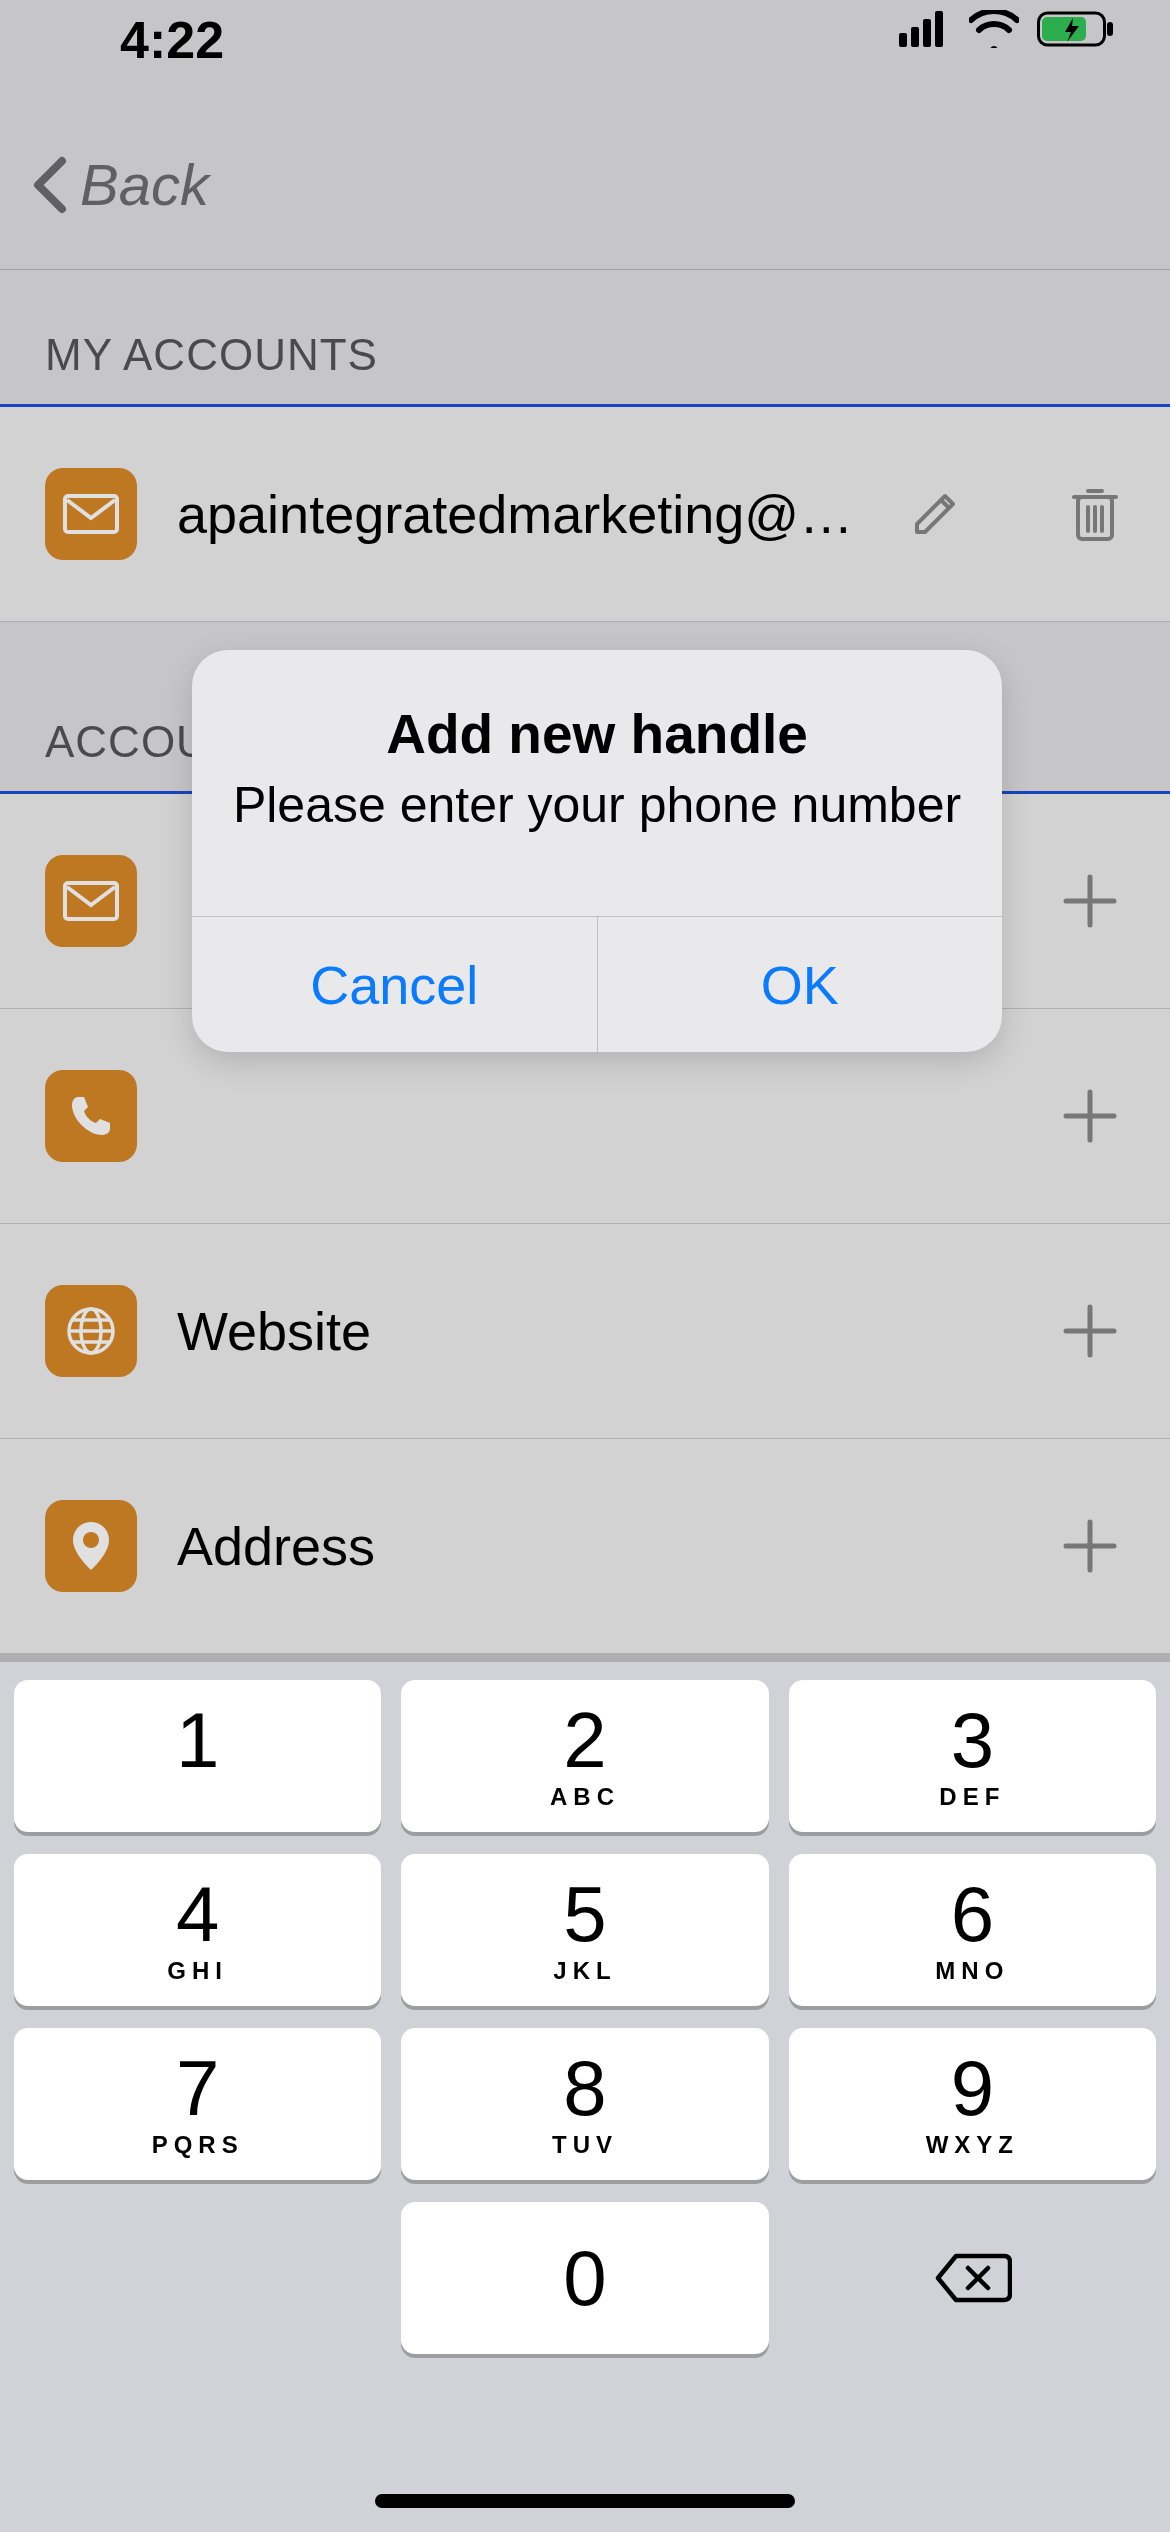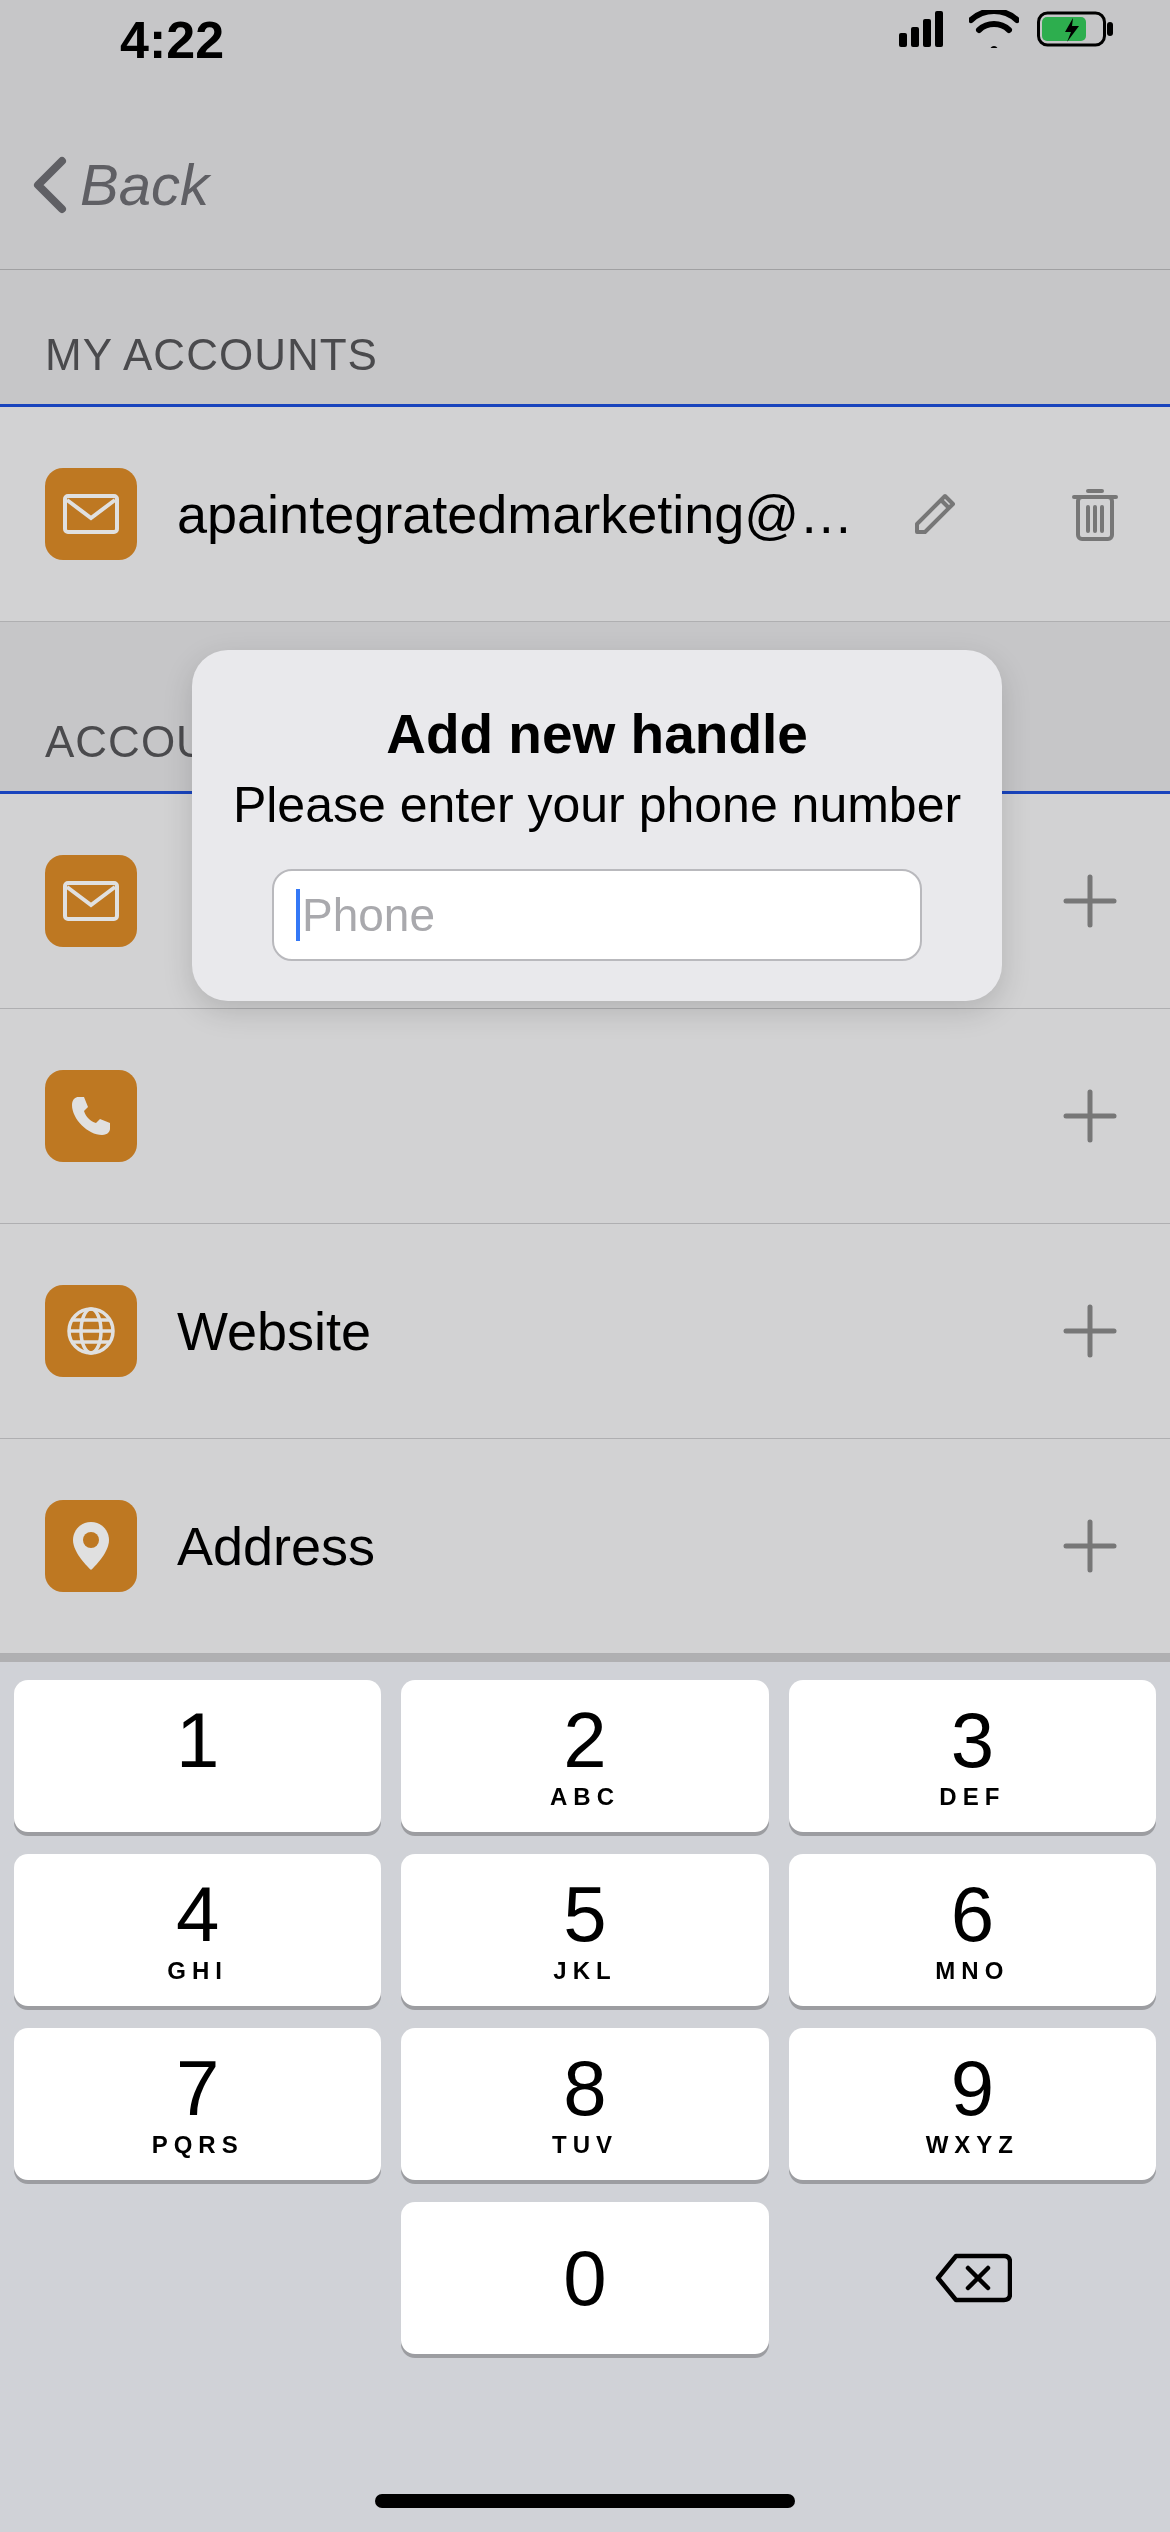--- a/index.html
+++ b/index.html
@@ -378,24 +378,24 @@
     </svg>
   </div>
 </div>
 
 <div class="dim-overlay"></div>
 
 <div class="alert">
   <div class="alert-top">
     <div class="alert-title">Add new handle</div>
     <div class="alert-msg">Please enter your phone number</div>
-    <div class="alert-input">
-      <span class="cursor"></span>
-      <span style="margin-left:6px">Phone</span>
-    </div>
+  </div>
+  <div class="alert-btnrow">
+    <div class="alert-btn">Cancel</div>
+    <div class="alert-btn">OK</div>
   </div>
 </div>
 
 <div class="keypad-area">
   <div class="keypad">
     <div class="key">
       <div class="key-main">1</div>
       <div class="key-sub" style="height:28px"></div>
     </div>
     <div class="key">

